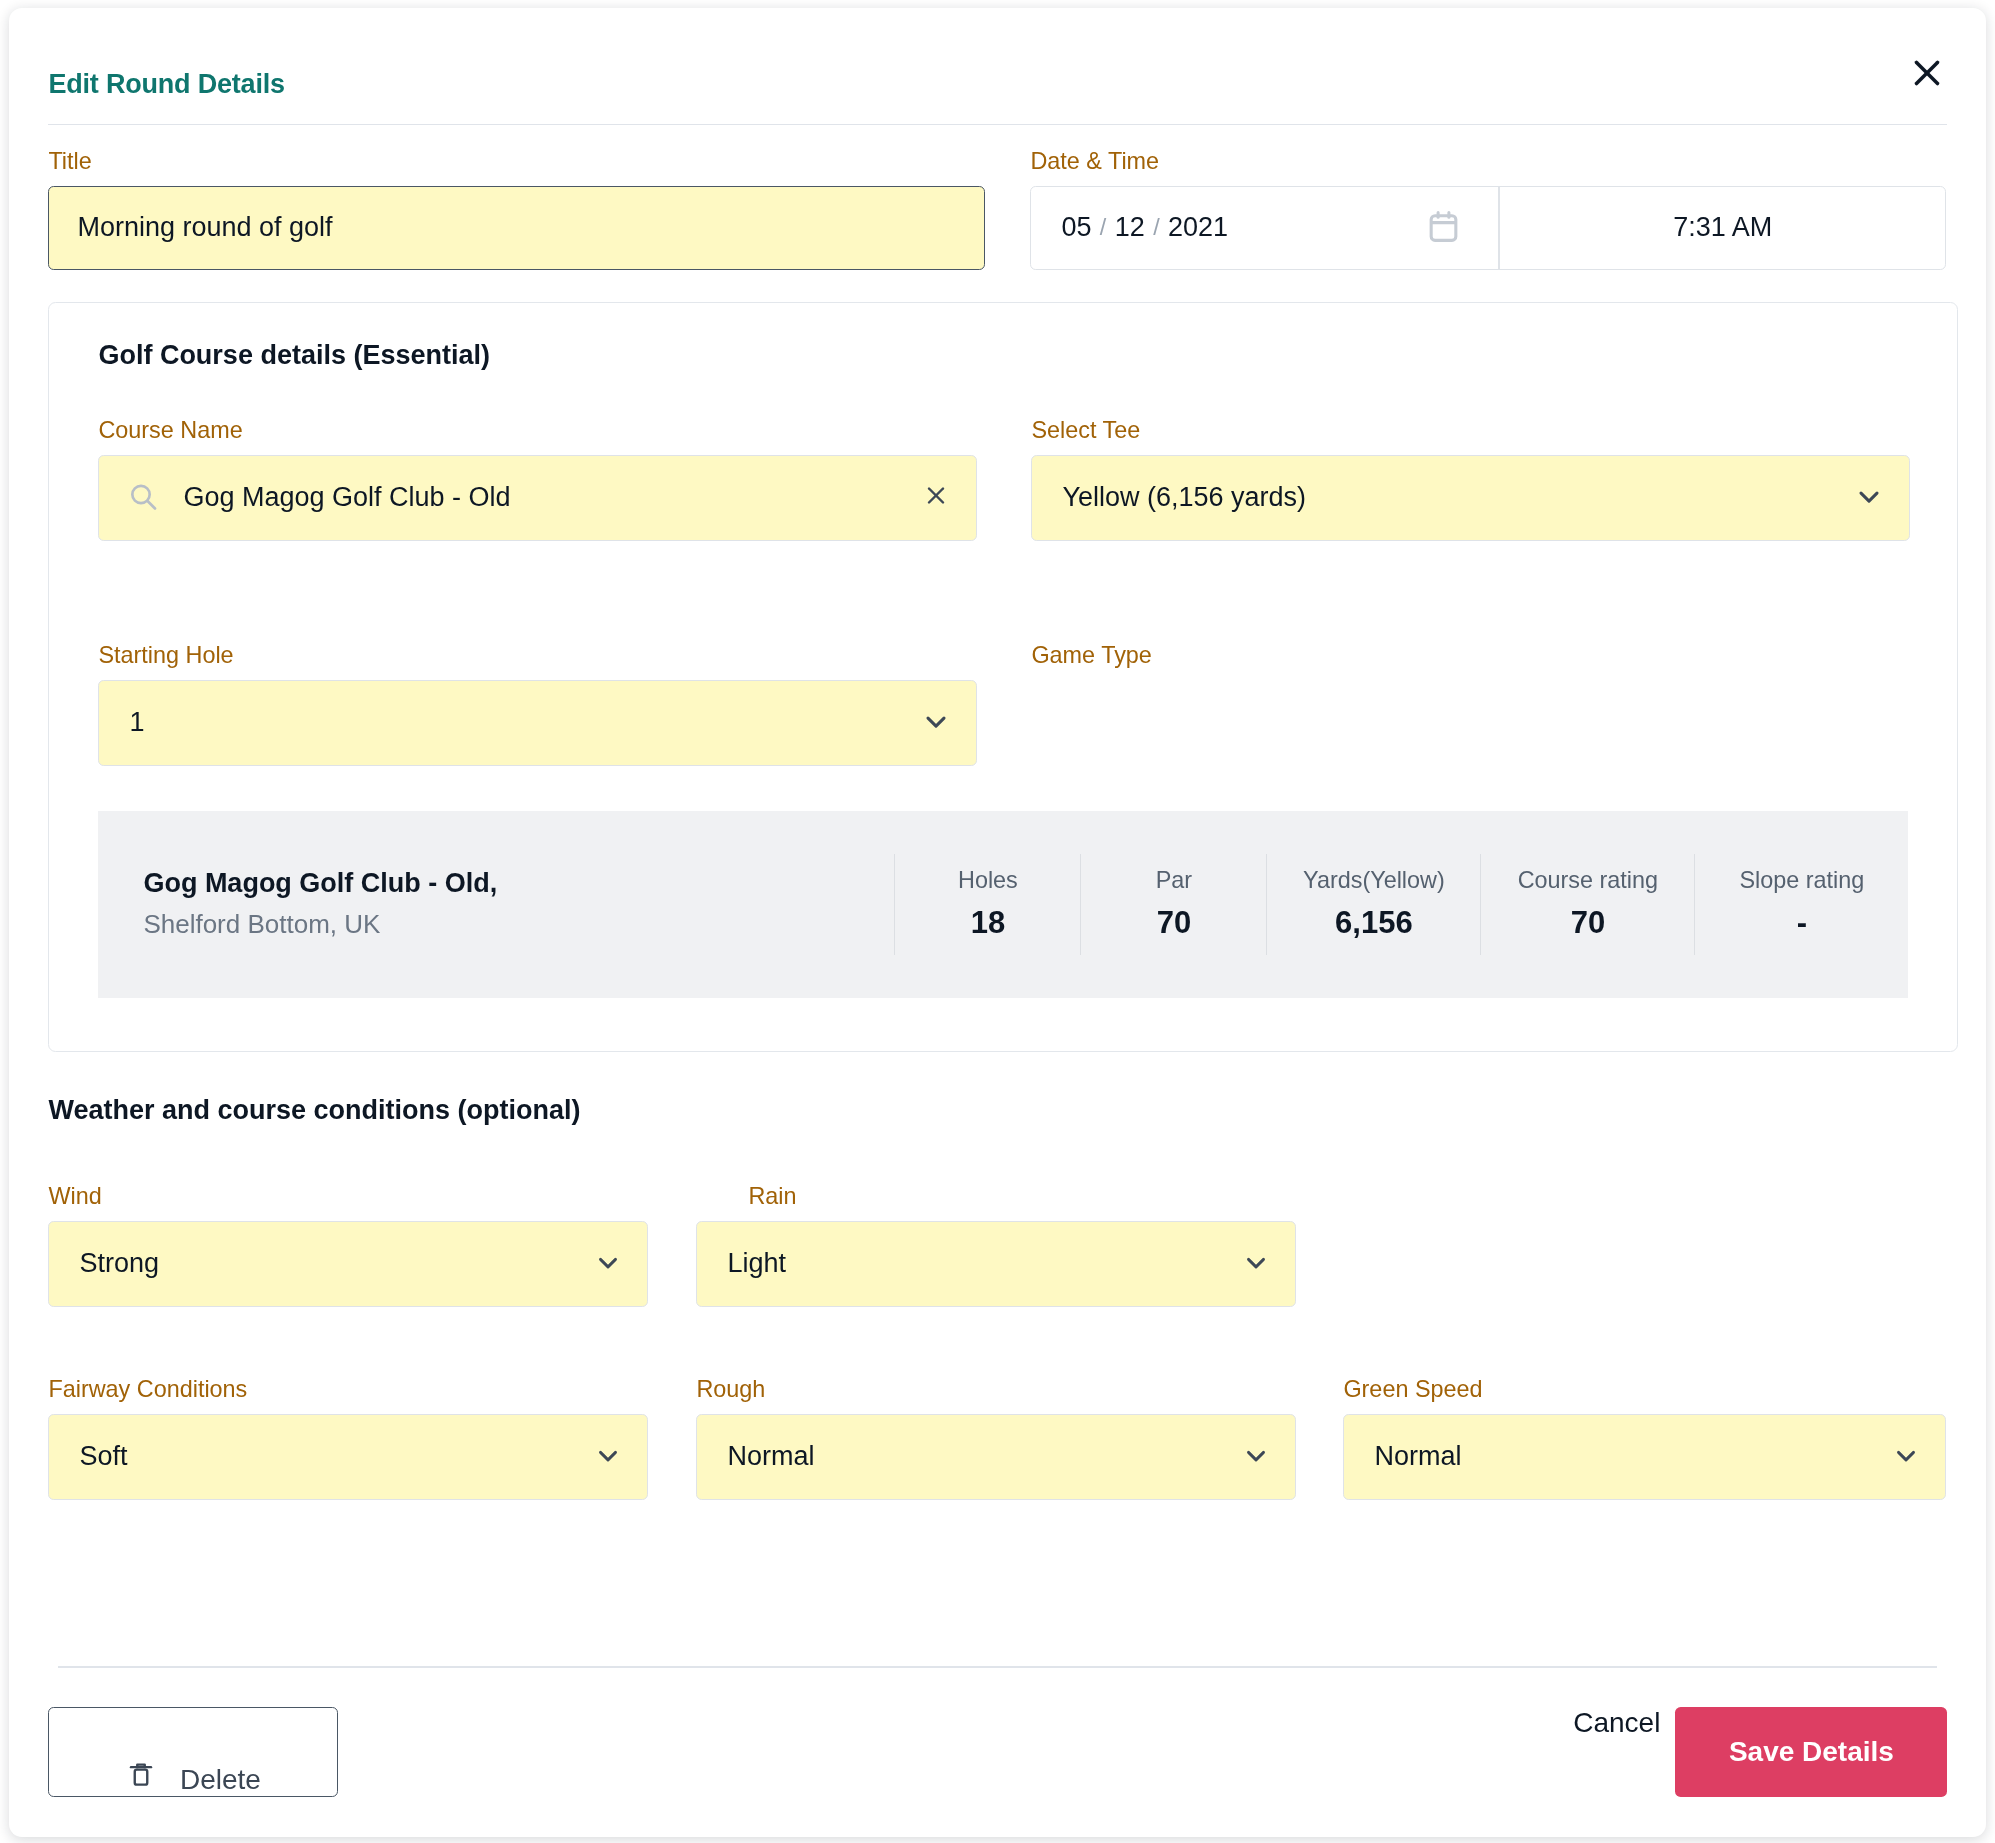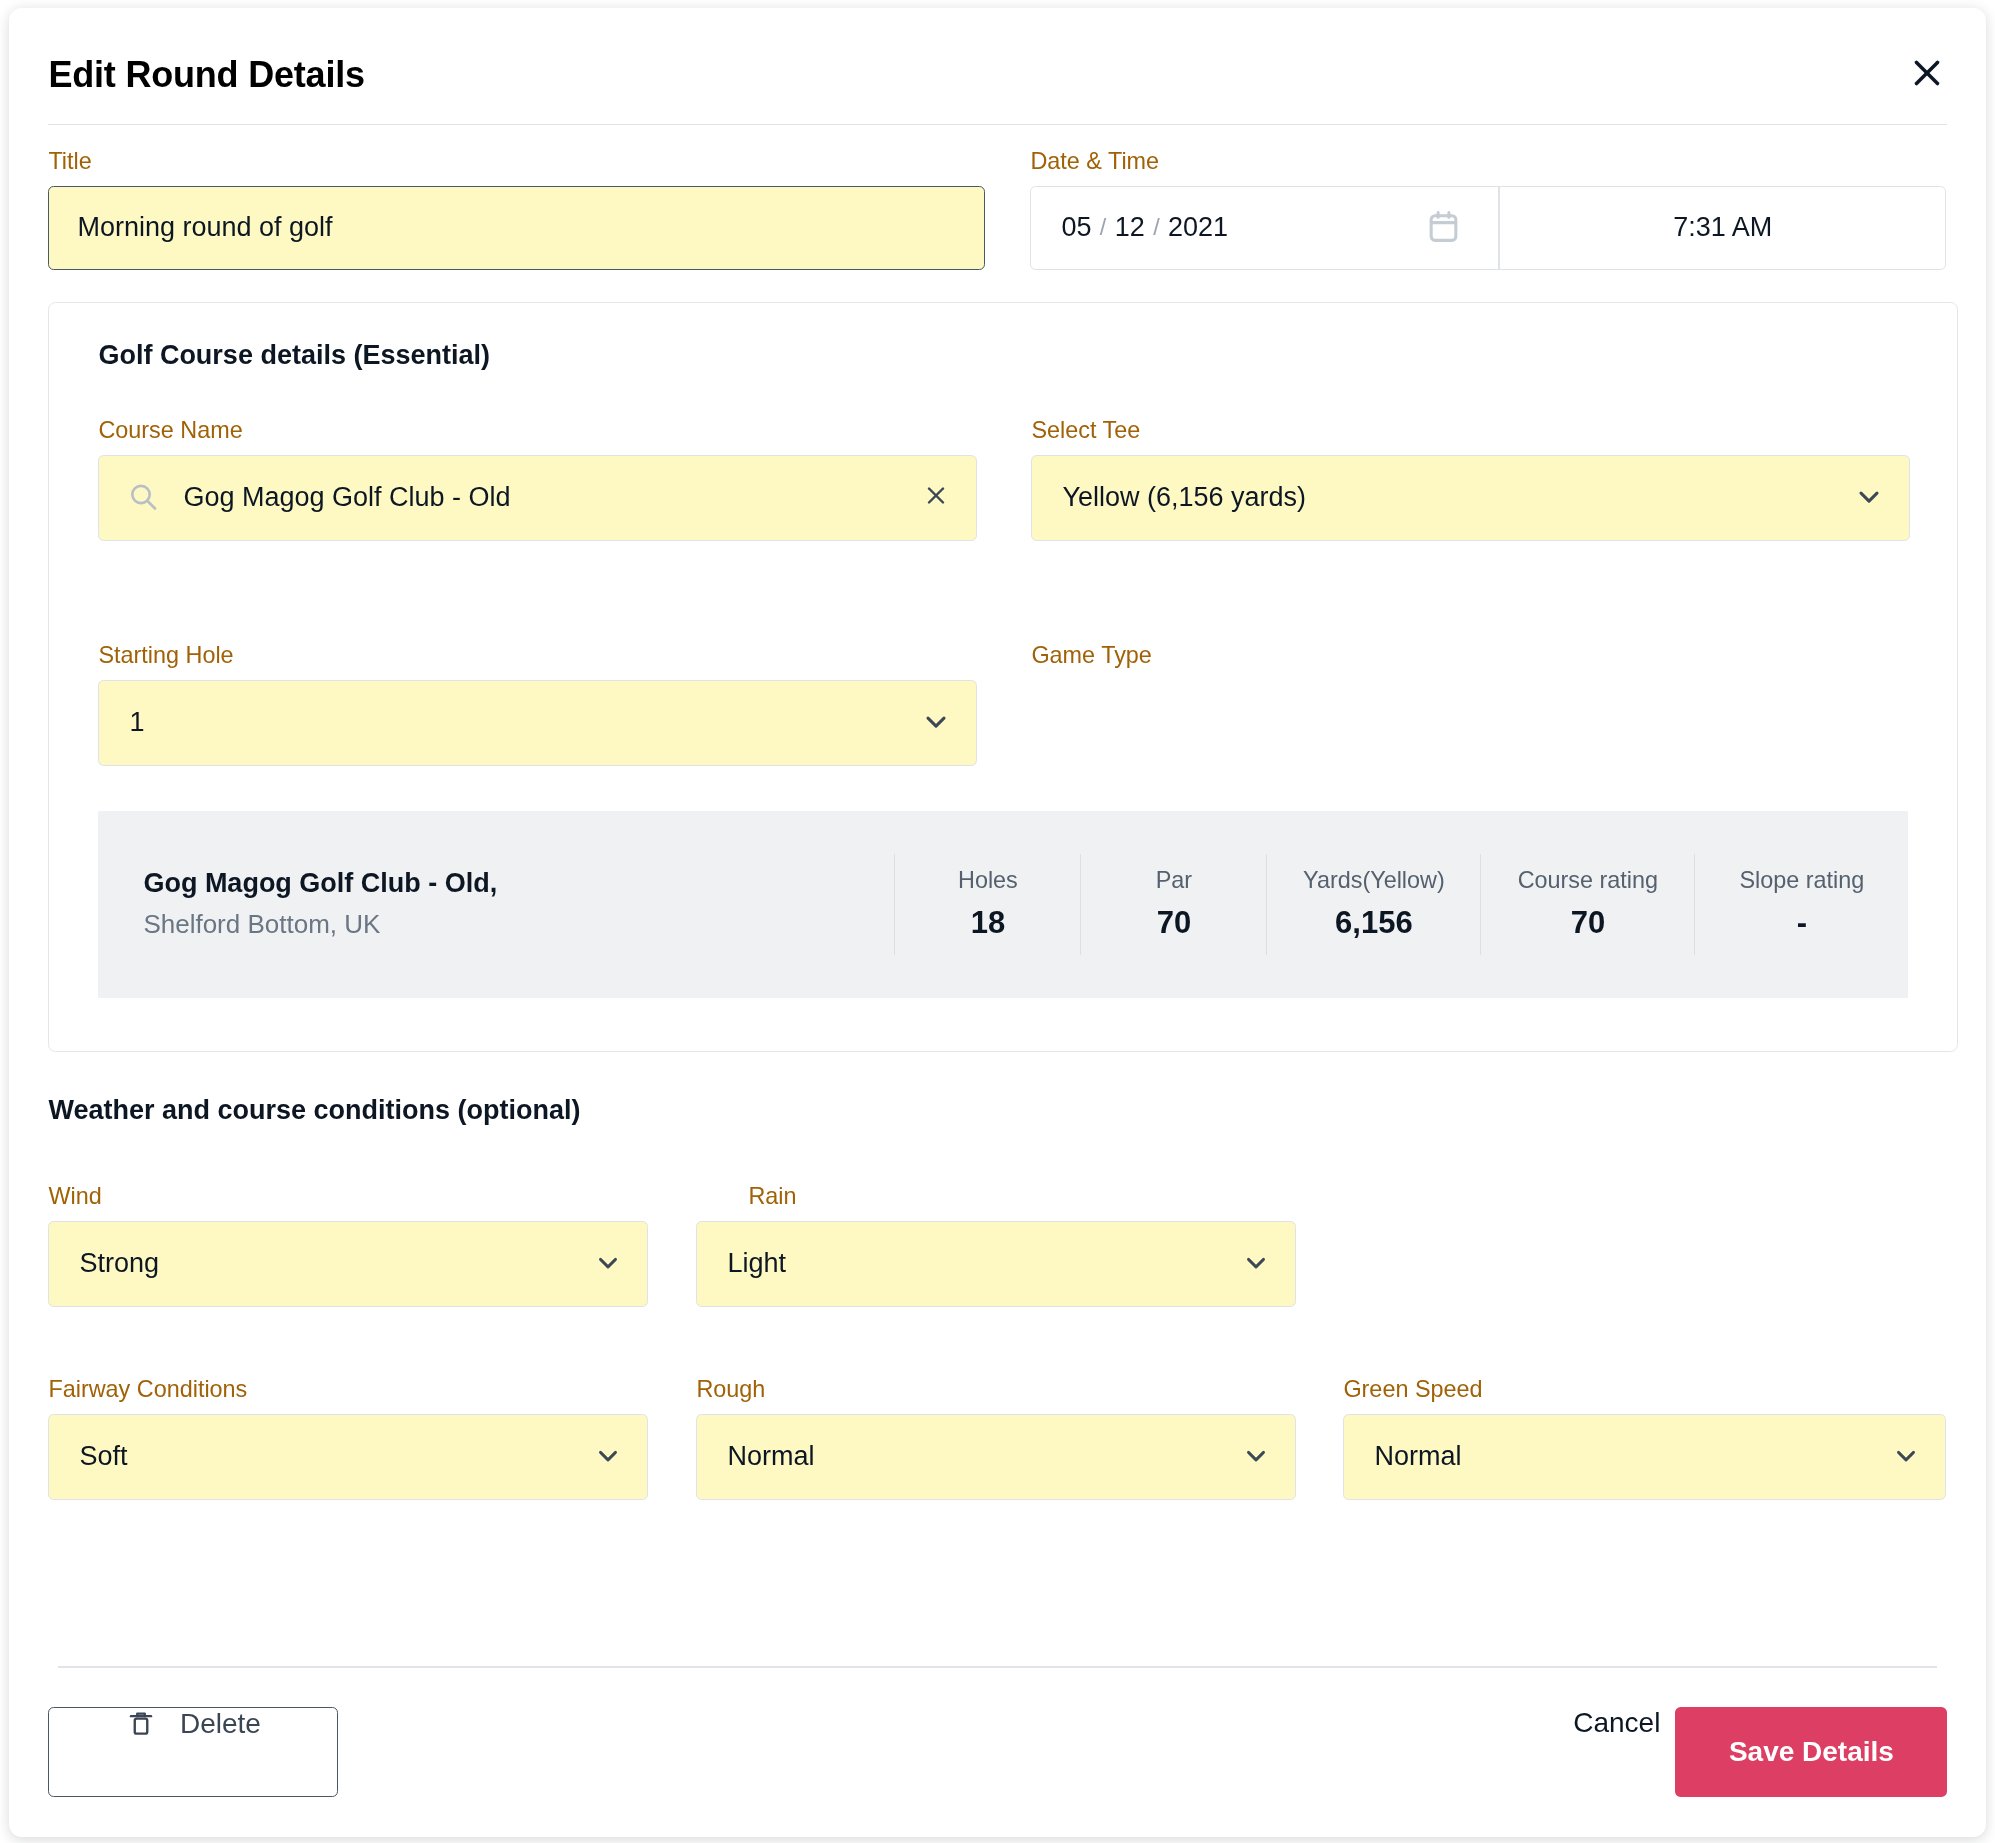--- a/index.html
+++ b/index.html
@@ -21,24 +21,24 @@
     overflow: hidden;
   }
   
   .hdr {
     position: relative;
     height: 120px;
   }
   .hdr-title {
     position: absolute;
     left: 39px;
-    top: 46px;
-    font-size: 36px;
+    top: 61px;
+    font-size: 27px;
     font-weight: 700;
-    color: #000000;
+    color: #0f766e;
     letter-spacing: -0.2px;
   }
   .close-btn {
     position: absolute;
     right: 32px;
     top: 43px;
     width: 54px;
     height: 47px;
     display: flex;
     align-items: center;
@@ -160,21 +160,21 @@
   .w-label { position: absolute; }
   .w-box { position: absolute; height: 86px; padding-left: 30px; }
   
   .foot-rule { position: absolute; left: 49px; right: 49px; top: 1658px; height: 2.8px; background: #e0e4ea; }
   .footer { position: absolute; left: 0; right: 0; top: 1686px; height: 112px; }
   #delete-btn {
     position: absolute; left: 39px; top: 13px;
     width: 290px; height: 90px;
     border: 1.9px solid #4a5765; border-radius: 5.6px;
     background: #fff; cursor: pointer;
-    display: flex; align-items: flex-start; justify-content: center; gap: 24px;
+    display: flex; align-items: flex-end; justify-content: center; gap: 24px;
     font-size: 28px; color: #3b4654;
     font-family: "Liberation Sans", sans-serif;
   }
   #cancel-btn {
     position: absolute; right: 326px; top: 13px;
     height: 90px;
     background: none; border: none; cursor: pointer;
     display: flex; align-items: flex-start;
     font-size: 28px; color: #0d1724;
     font-family: "Liberation Sans", sans-serif;

